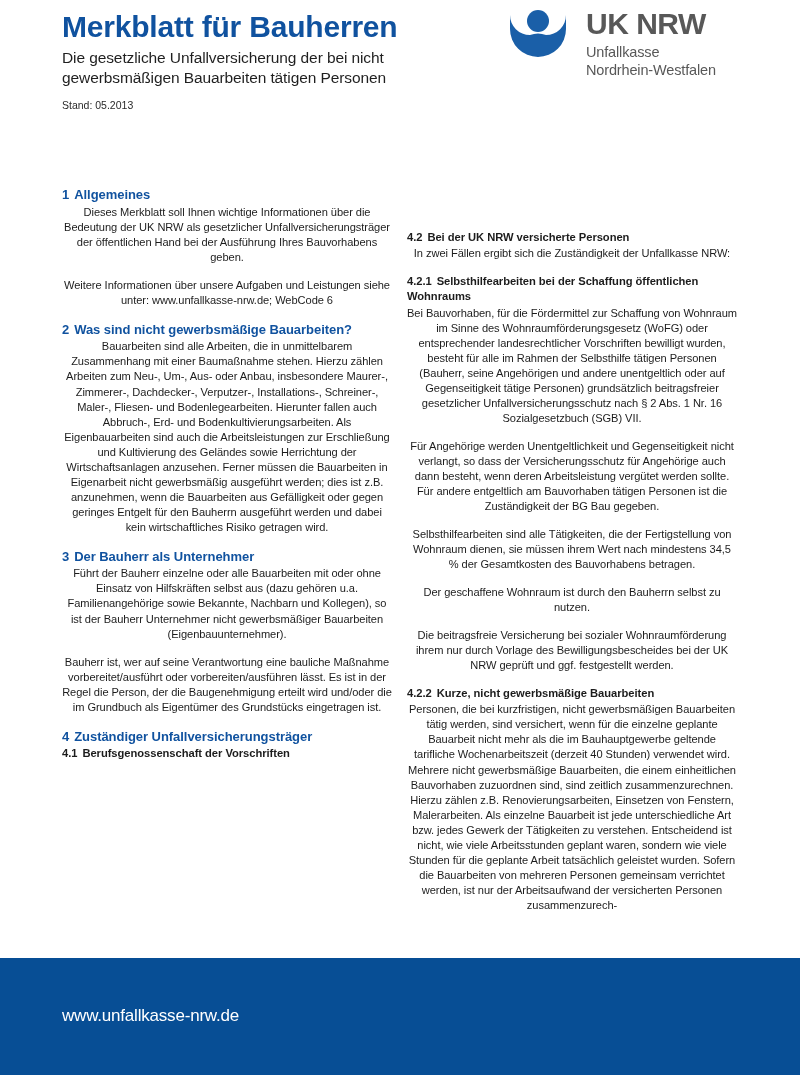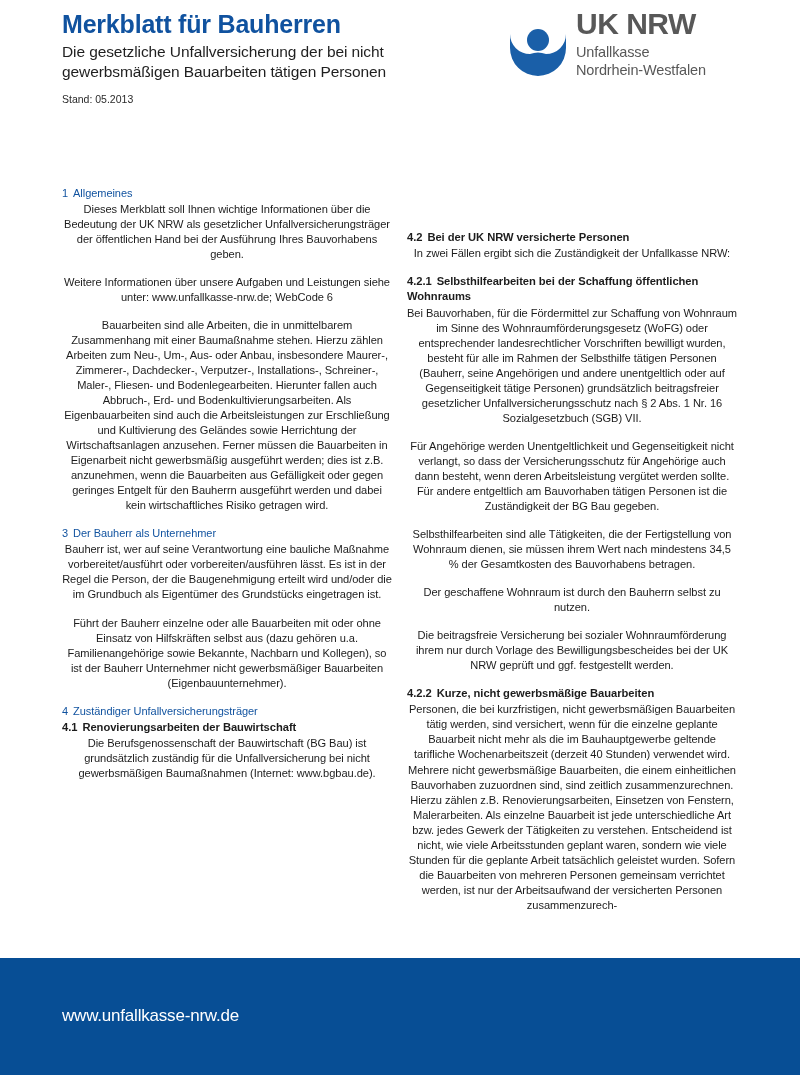--- a/index.html
+++ b/index.html
@@ -24,21 +24,21 @@
     width: 800px;
     height: 150px;
   }
   .header-left {
     position: absolute;
     left: 62px;
     top: 10px;
     width: 420px;
   }
   .doc-title {
-    font-size: 25px;
+    font-size: 30px;
     font-weight: bold;
     color: #10529f;
     letter-spacing: -0.2px;
     line-height: 1.12;
     margin: 0 0 4px 0;
   }
   .doc-subtitle {
     font-size: 15.5px;
     font-weight: normal;
     color: #1f1f1f;
@@ -53,22 +53,22 @@
   }
 
   .header-right {
     position: absolute;
     left: 508px;
     top: 8px;
     width: 265px;
   }
   .logo-row {
     display: flex;
-    align-items: flex-end;
-    gap: 8px;
+    align-items: flex-start;
+    gap: 18px;
   }
   .logo-mark {
     width: 60px;
     height: 52px;
     flex: none;
     margin-top: 1px;
   }
   .logo-text-block {
     padding-top: 1px;
   }
@@ -104,22 +104,22 @@
     font-size: 11.1px;
     line-height: 1.355;
     color: #1c1c1c;
     letter-spacing: -0.06px;
   }
   .col-left  { left: 62px; }
   .col-right { left: 407px; margin-top: 44px; }
 
   .h-blue {
     color: #10529f;
-    font-weight: normal;
-    font-size: 11px;
+    font-weight: bold;
+    font-size: 13px;
     margin: 0 0 1px 0;
     letter-spacing: -0.05px;
   }
   .h-dark {
     color: #1c1c1c;
     font-weight: bold;
     font-size: 11.2px;
     margin: 0 0 1px 0;
     letter-spacing: -0.05px;
   }
@@ -175,27 +175,27 @@
     </div>
   </div>
 
 </div>
 
 <div class="content">
   <div class="col col-left" id="col-left">
       <div class="h-blue"><span class="h-num">1</span><span>Allgemeines</span></div>
       <p class="para">Dieses Merkblatt soll Ihnen wichtige Informationen über die Bedeutung der UK NRW als gesetzlicher Unfallversicherungsträger der öffentlichen Hand bei der Ausführung Ihres Bauvorhabens geben.</p>
       <p class="para">Weitere Informationen über unsere Aufgaben und Leistungen siehe unter: www.unfallkasse-nrw.de; WebCode 6</p>
+      <div class="h-blue"><span class="h-num">2</span><span>Was sind nicht gewerbsmäßige Bauarbeiten?</span></div>
       <p class="para">Bauarbeiten sind alle Arbeiten, die in unmittelbarem Zusammenhang mit einer Baumaßnahme stehen. Hierzu zählen Arbeiten zum Neu-, Um-, Aus- oder Anbau, insbesondere Maurer-, Zimmerer-, Dachdecker-, Verputzer-, Installations-, Schreiner-, Maler-, Fliesen- und Bodenlegearbeiten. Hierunter fallen auch Abbruch-, Erd- und Bodenkultivierungsarbeiten. Als Eigenbauarbeiten sind auch die Arbeitsleistungen zur Erschließung und Kultivierung des Geländes sowie Herrichtung der Wirtschaftsanlagen anzusehen. Ferner müssen die Bauarbeiten in Eigenarbeit nicht gewerbsmäßig ausgeführt werden; dies ist z.B. anzunehmen, wenn die Bauarbeiten aus Gefälligkeit oder gegen geringes Entgelt für den Bauherrn ausgeführt werden und dabei kein wirtschaftliches Risiko getragen wird.</p>
       <div class="h-blue"><span class="h-num">3</span><span>Der Bauherr als Unternehmer</span></div>
+      <p class="para">Führt der Bauherr einzelne oder alle Bauarbeiten mit oder ohne Einsatz von Hilfskräften selbst aus (dazu gehören u.a. Familienangehörige sowie Bekannte, Nachbarn und Kollegen), so ist der Bauherr Unternehmer nicht gewerbsmäßiger Bauarbeiten (Eigenbauunternehmer).</p>
       <p class="para">Bauherr ist, wer auf seine Verantwortung eine bauliche Maßnahme vorbereitet/ausführt oder vorbereiten/ausführen lässt. Es ist in der Regel die Person, der die Baugenehmigung erteilt wird und/oder die im Grundbuch als Eigentümer des Grundstücks eingetragen ist.</p>
-      <p class="para">Führt der Bauherr einzelne oder alle Bauarbeiten mit oder ohne Einsatz von Hilfskräften selbst aus (dazu gehören u.a. Familienangehörige sowie Bekannte, Nachbarn und Kollegen), so ist der Bauherr Unternehmer nicht gewerbsmäßiger Bauarbeiten (Eigenbauunternehmer).</p>
       <div class="h-blue"><span class="h-num">4</span><span>Zuständiger Unfallversicherungsträger</span></div>
-      <div class="h-dark"><span class="h-num">4.1</span><span>Renovierungsarbeiten der Bauwirtschaft</span></div>
-      <p class="para">Die Berufsgenossenschaft der Bauwirtschaft (BG Bau) ist grundsätzlich zuständig für die Unfallversicherung bei nicht gewerbsmäßigen Baumaßnahmen (Internet: www.bgbau.de).</p>
+      <div class="h-dark"><span class="h-num">4.1</span><span>Berufsgenossenschaft der Vorschriften</span></div>
     </div>
   <div class="col col-right" id="col-right">
       <div class="h-dark"><span class="h-num">4.2</span><span>Bei der UK NRW versicherte Personen</span></div>
       <p class="para">In zwei Fällen ergibt sich die Zuständigkeit der Unfallkasse NRW:</p>
       <div class="h-dark"><span class="h-num">4.2.1</span><span>Selbsthilfearbeiten bei der Schaffung öffentlichen Wohnraums</span></div>
       <p class="para">Bei Bauvorhaben, für die Fördermittel zur Schaffung von Wohnraum im Sinne des Wohnraumförderungsgesetz (WoFG) oder entsprechender landesrechtlicher Vorschriften bewilligt wurden, besteht für alle im Rahmen der Selbsthilfe tätigen Personen (Bauherr, seine Angehörigen und andere unentgeltlich oder auf Gegenseitigkeit tätige Personen) grundsätzlich beitragsfreier gesetzlicher Unfallversicherungsschutz nach § 2 Abs. 1 Nr. 16 Sozialgesetzbuch (SGB) VII.</p>
       <p class="para">Für Angehörige werden Unentgeltlichkeit und Gegenseitigkeit nicht verlangt, so dass der Versicherungsschutz für Angehörige auch dann besteht, wenn deren Arbeitsleistung vergütet werden sollte. Für andere entgeltlich am Bauvorhaben tätigen Personen ist die Zuständigkeit der BG Bau gegeben.</p>
       <p class="para">Selbsthilfearbeiten sind alle Tätigkeiten, die der Fertigstellung von Wohnraum dienen, sie müssen ihrem Wert nach mindestens 34,5 % der Gesamtkosten des Bauvorhabens betragen.</p>
       <p class="para">Der geschaffene Wohnraum ist durch den Bauherrn selbst zu nutzen.</p>
       <p class="para">Die beitragsfreie Versicherung bei sozialer Wohnraumförderung ihrem nur durch Vorlage des Bewilligungsbescheides bei der UK NRW geprüft und ggf. festgestellt werden.</p>

